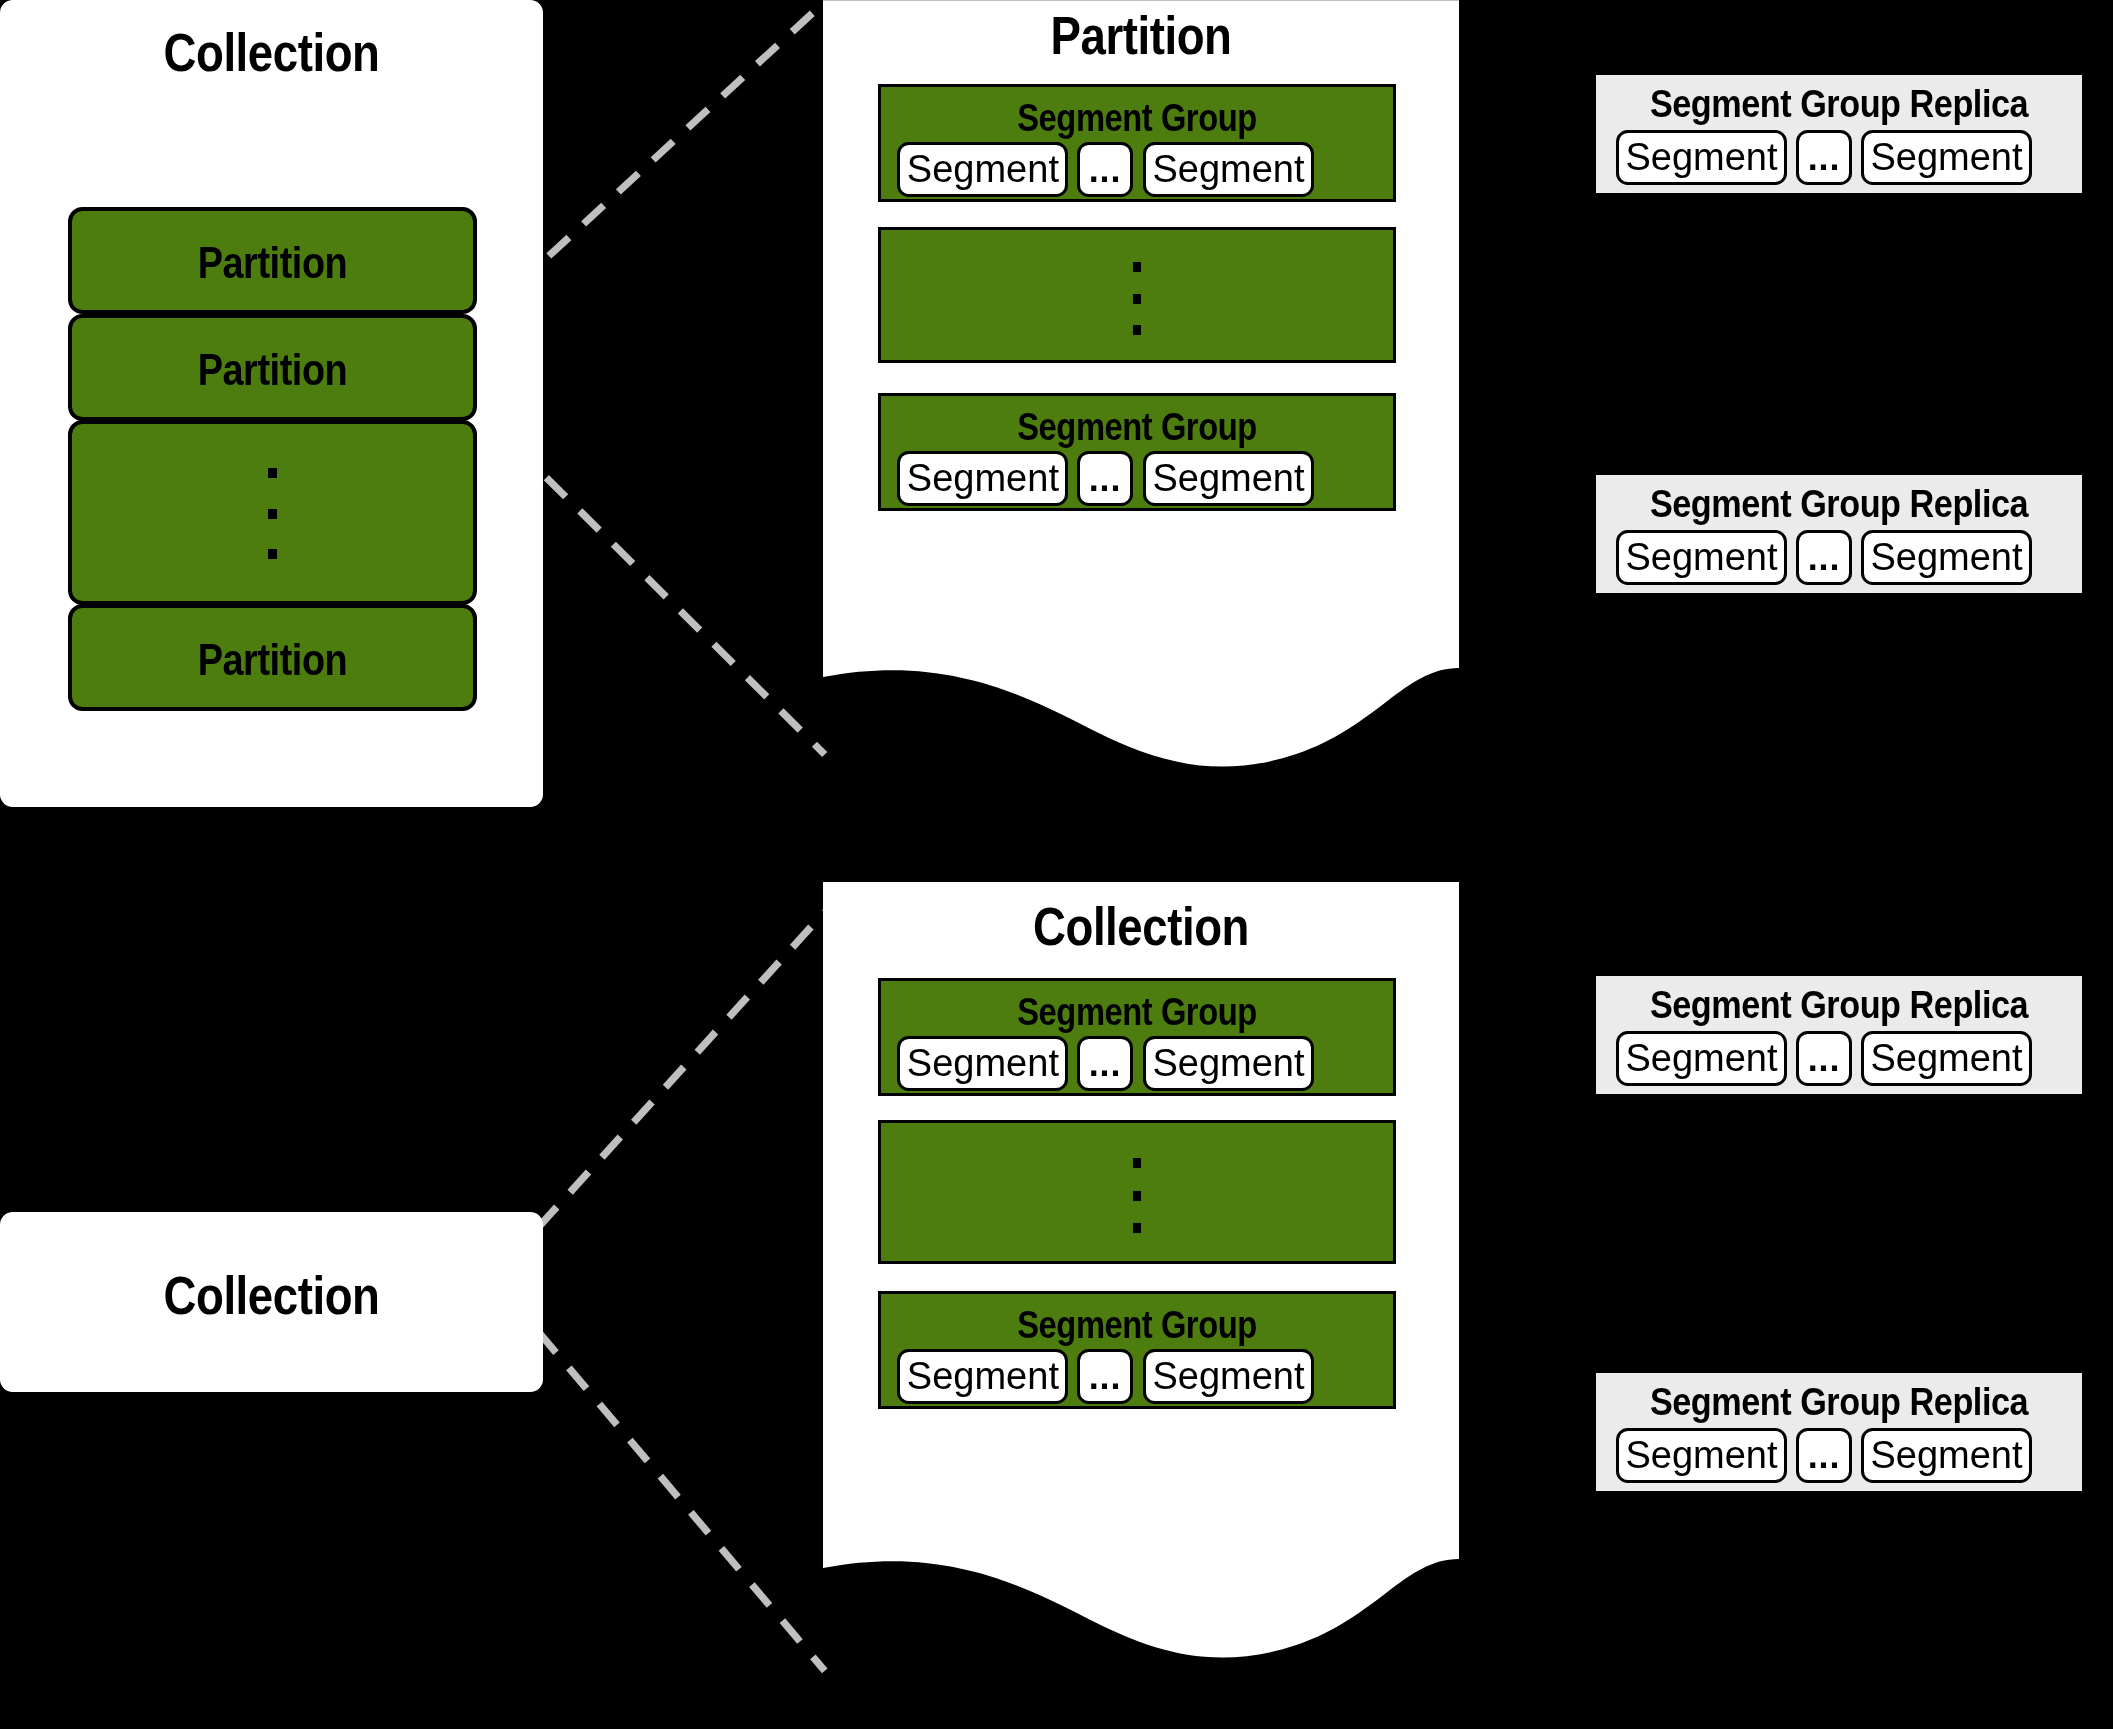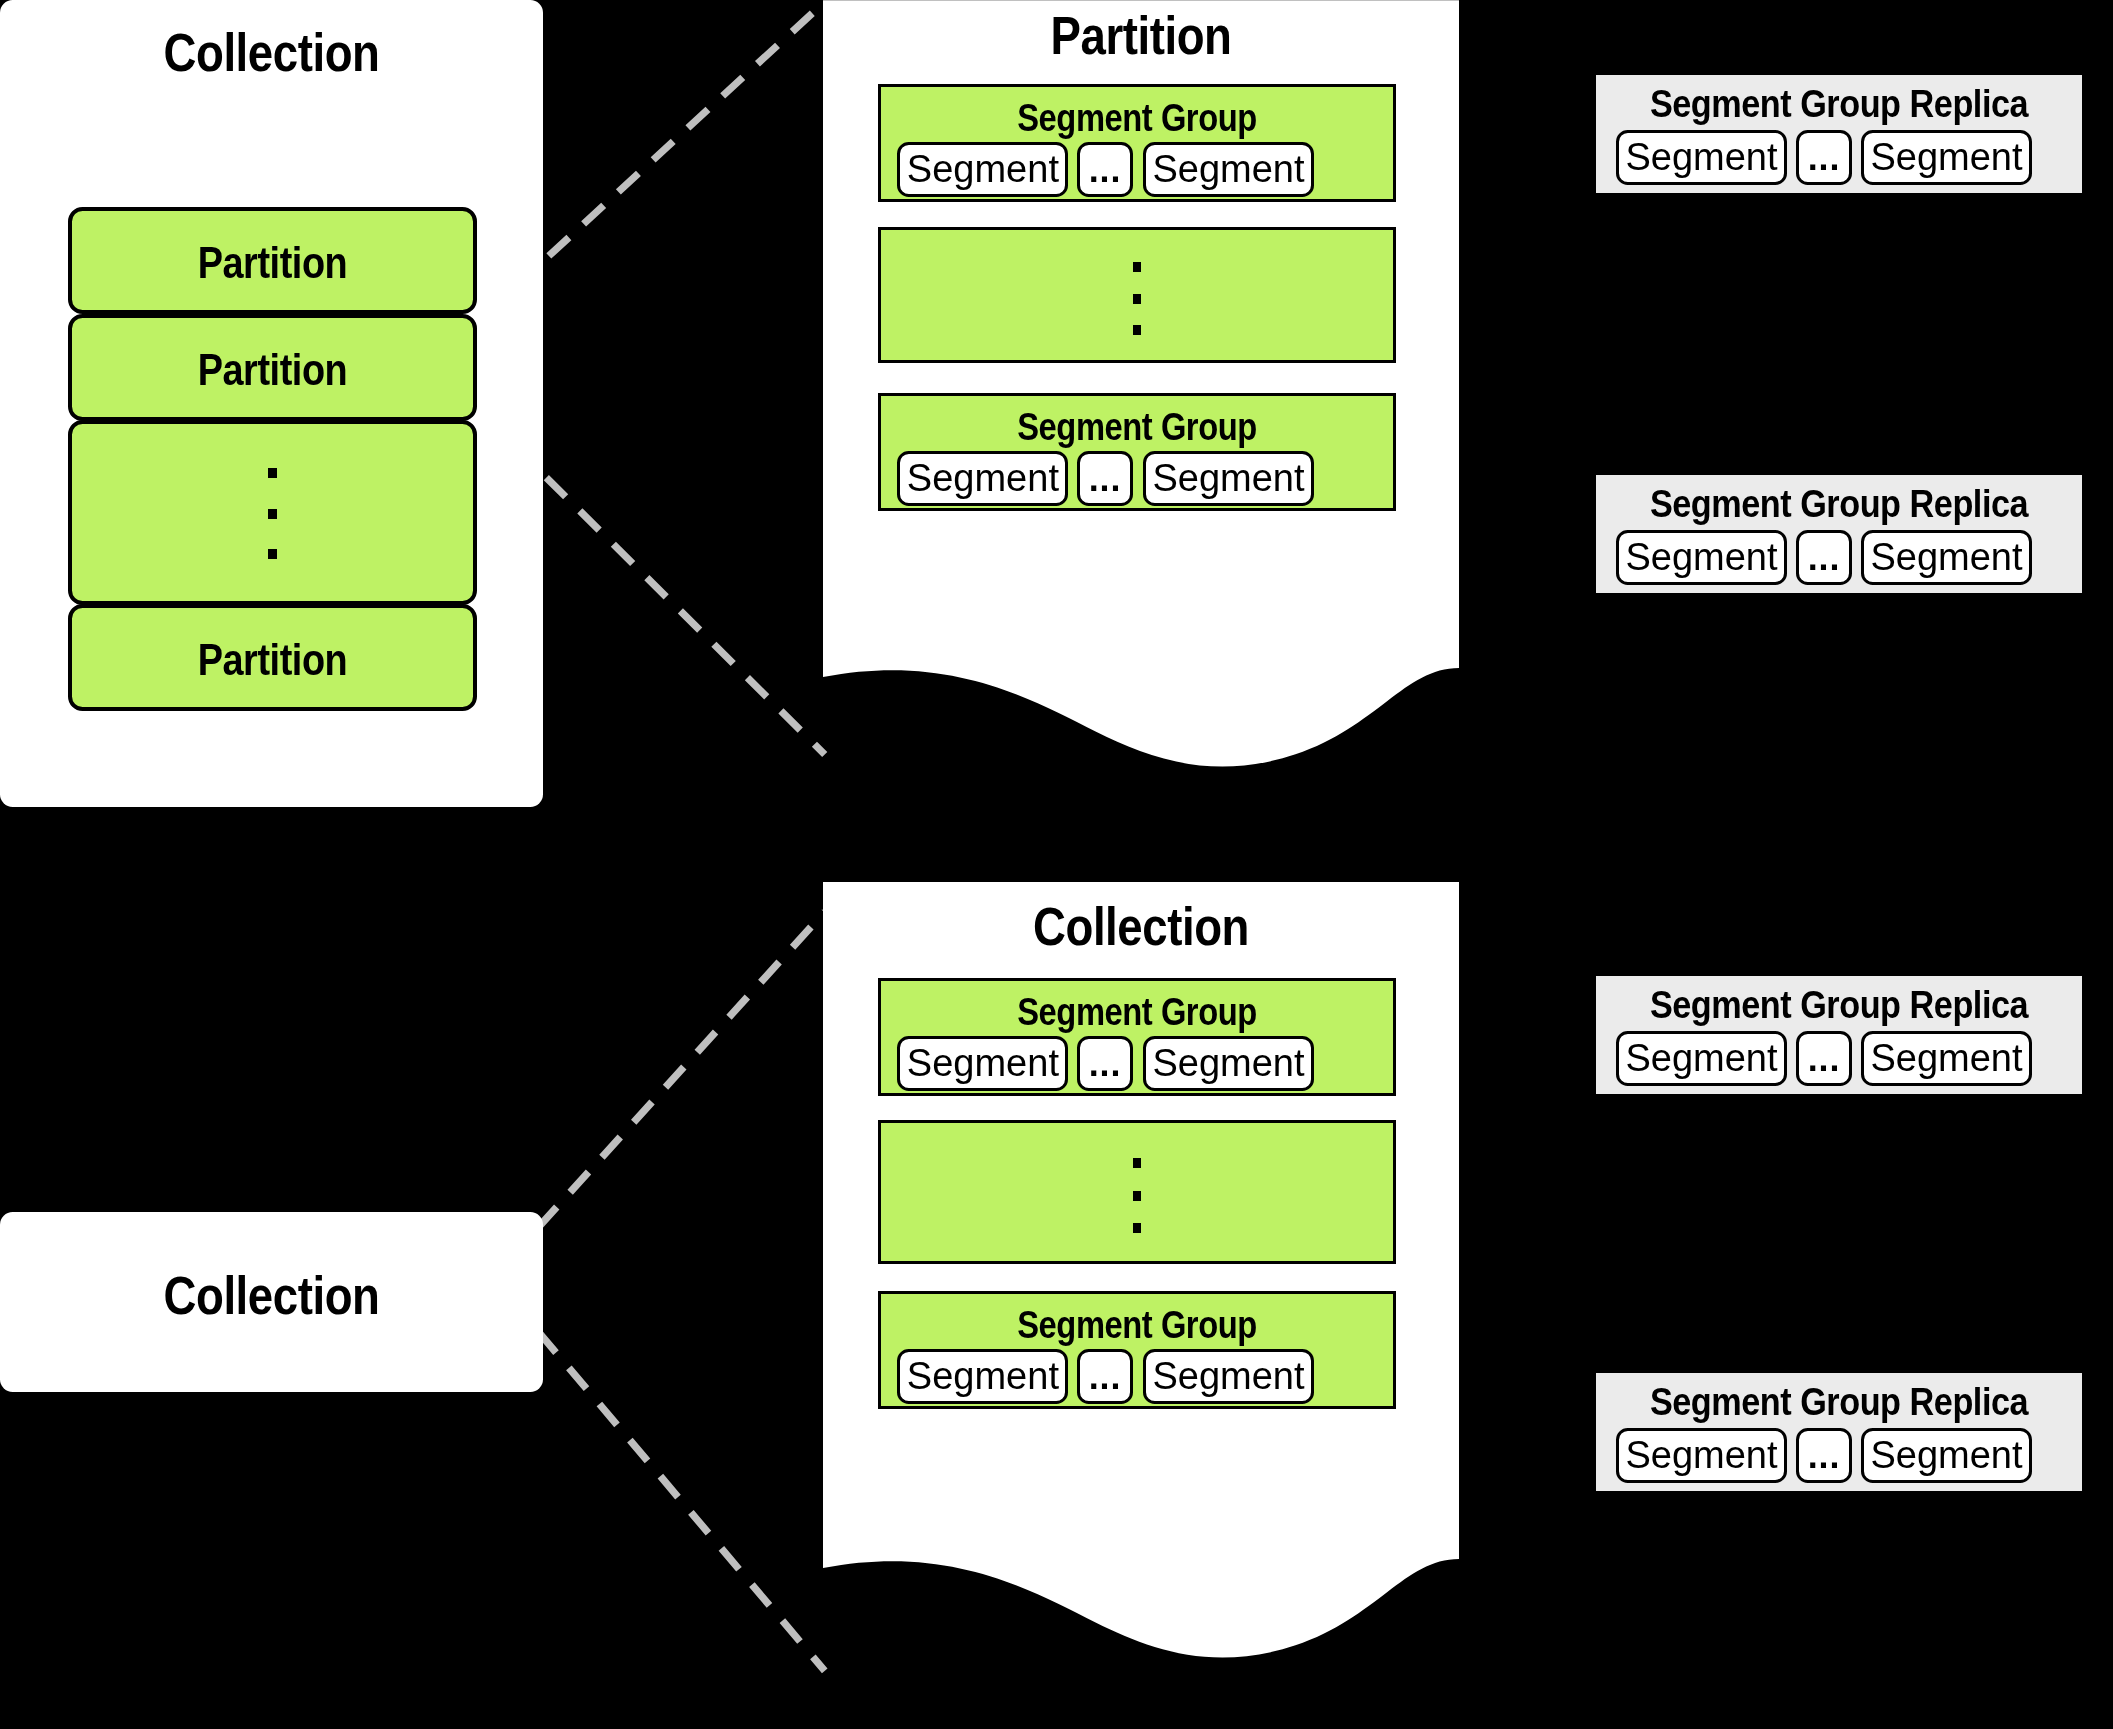--- a/index.html
+++ b/index.html
@@ -32,21 +32,21 @@
     color: #000000;
     font-weight: bold;
     letter-spacing: -0.5px;
     font-family: "Liberation Sans Narrow", "Liberation Sans", sans-serif;
     transform: scaleX(0.86);
   }
 
   
   .greybox {
     position: absolute;
-    background: #bef264;
+    background: #4d7c0f;
     border: 4.5px solid #000000;
     box-sizing: border-box;
   }
   .greybox.rounded { border-radius: 14.5px; }
   .greybox.thin { border-width: 3.6px; }
 
   .greybox-label {
     position: absolute;
     left: 0;
     width: 100%;

